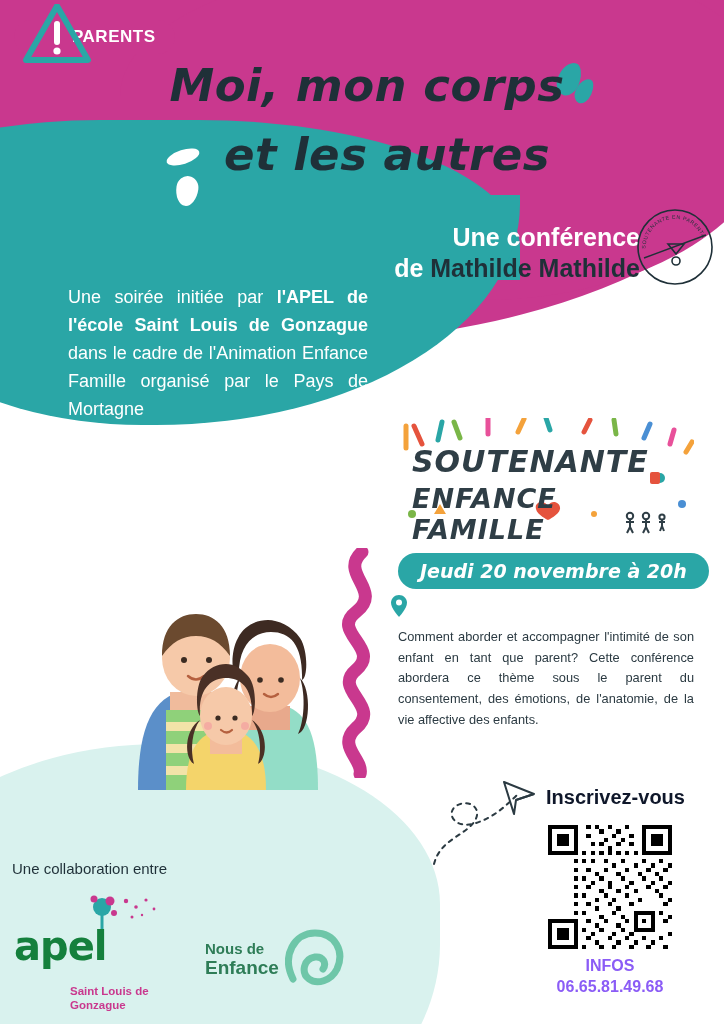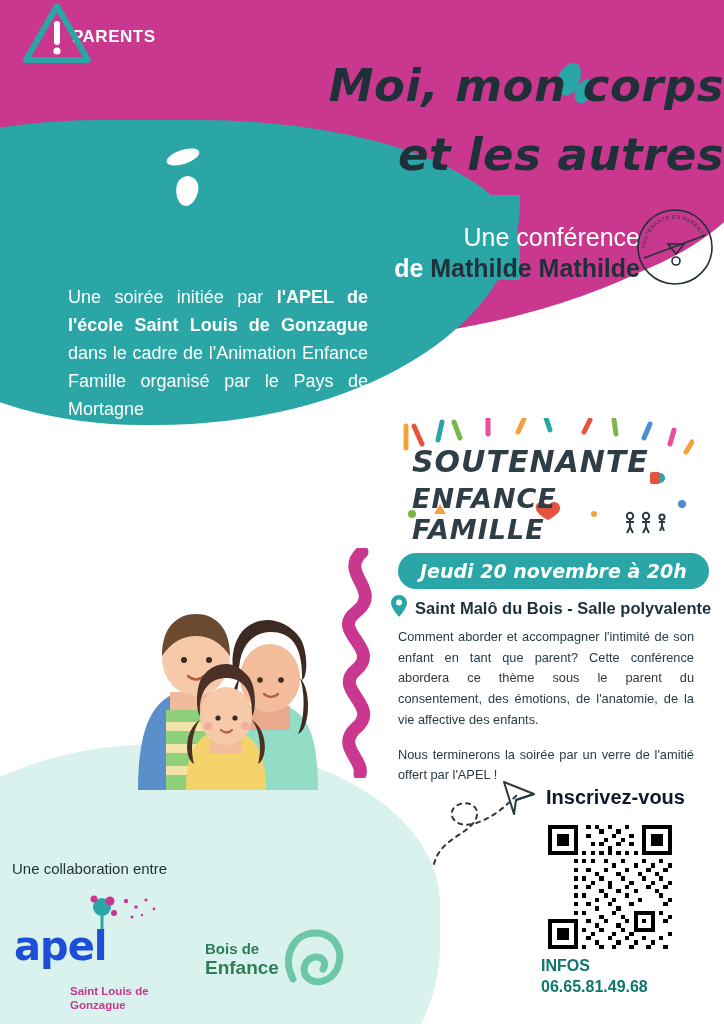--- a/index.html
+++ b/index.html
@@ -86,21 +86,20 @@
     text-align: center;
   }
   .title-l1, .title-l2 {
     color: #1f3038;
     font-family: "DejaVu Sans", sans-serif;
     font-weight: bold;
     font-style: italic;
     font-size: 45px;
     letter-spacing: .5px;
     line-height: 1.05;
-    text-align: right;
   }
   .title-l1 { padding-left: 10px; }
   .title-l2 { margin-top: 22px; padding-left: 50px; }
 
   .blob-teal-a {
     position: absolute; left: 558px; top: 62px;
     width: 22px; height: 34px; background: #2aa6a6;
     border-radius: 60% 40% 50% 50% / 60% 50% 50% 40%;
     transform: rotate(18deg);
   }
@@ -123,21 +122,21 @@
     transform: rotate(8deg);
   }
 
   
   .conf {
     position: absolute; right: 84px; top: 222px;
     text-align: right; z-index: 5;
     line-height: 1.25;
   }
   .conf .l1 {
-    color: #ffffff; font-size: 25px; font-weight: normal;
+    color: #ffffff; font-size: 25px; font-weight: bold;
   }
   .conf .l2 { font-size: 25px; font-weight: bold; color: #ffffff; }
   .conf .l2 .name { color: #1f3038; }
 
   
   .stamp {
     position: absolute; right: 10px; top: 208px;
     width: 78px; height: 78px; z-index: 6;
   }
 
@@ -215,22 +214,22 @@
     z-index: 5;
   }
   .qr {
     position: absolute; left: 541px; top: 818px;
     width: 138px; height: 138px;
     background: #ffffff; padding: 7px;
     z-index: 5;
   }
   .infos {
     position: absolute; left: 541px; top: 957px;
-    width: 138px; text-align: left; z-index: 5;
-    color: #0f766e;
+    width: 138px; text-align: center; z-index: 5;
+    color: #8b5cf6;
   }
   .infos .lbl { font-size: 16px; font-weight: bold; }
   .infos .tel { font-size: 16px; font-weight: bold; margin-top: 3px; }
 
   
   .arrow-doodle {
     position: absolute; left: 430px; top: 780px;
     width: 110px; height: 90px; z-index: 5;
   }
 
@@ -239,21 +238,21 @@
     position: absolute; left: 12px; top: 860px;
     color: #1f3038; font-size: 15px; z-index: 5;
   }
   .apel-logo {
     position: absolute; left: 14px; top: 895px;
     width: 180px; height: 110px; z-index: 5;
   }
   .apel-word {
     font-family: "DejaVu Sans", sans-serif;
     font-size: 40px; font-weight: bold;
-    color: #1d4ed8; letter-spacing: -1px;
+    color: #15803d; letter-spacing: -1px;
   }
   .apel-sub {
     color: #c9388e; font-size: 11.5px; font-weight: bold;
     line-height: 1.25; margin-left: 56px; margin-top: 1px;
   }
   .pays-logo {
     position: absolute; left: 205px; top: 925px;
     width: 175px; height: 70px; z-index: 5;
     display: flex; align-items: center; gap: 6px;
   }
@@ -412,26 +411,24 @@
 
 <div class="date-pill">Jeudi 20 novembre à 20h</div>
 
 <div class="place">
   <span>
     <svg width="18" height="24" viewBox="0 0 18 24" xmlns="http://www.w3.org/2000/svg">
       <path d="M9 1 C4.6 1 1 4.5 1 8.8 C1 14.6 9 23 9 23 S17 14.6 17 8.8 C17 4.5 13.4 1 9 1 z" fill="#2aa6a6"></path>
       <circle cx="9" cy="8.6" r="3" fill="#ffffff"></circle>
     </svg>
   </span>
-  <span class="txt">Saint Malô du Bois - Salle polyvalente</span>
 </div>
 
 <div class="body-text">
   <p>Comment aborder et accompagner l'intimité de son enfant en tant que parent? Cette conférence abordera ce thème sous le parent du consentement, des émotions, de l'anatomie, de la vie affective des enfants.</p>
-  <p>Nous terminerons la soirée par un verre de l'amitié offert par l'APEL !</p>
 </div>
 
 <div class="arrow-doodle">
   <svg width="110" height="90" viewBox="0 0 110 90" xmlns="http://www.w3.org/2000/svg">
     <path d="M4 84 C10 60 34 56 44 42 C54 28 38 18 26 26 C16 33 24 48 42 44 C60 40 74 28 88 14" fill="none" stroke="#2b3a42" stroke-width="2" stroke-dasharray="4 5" stroke-linecap="round"></path>
     <path d="M74 2 L104 14 L86 20 L84 34 z" fill="none" stroke="#2b3a42" stroke-width="2" stroke-linejoin="round"></path>
     <path d="M86 20 L104 14" fill="none" stroke="#2b3a42" stroke-width="2"></path>
   </svg>
 </div>
 
@@ -612,21 +609,21 @@
   </svg>
   <div class="apel-word" style="position:absolute;left:0;top:28px;">apel</div>
   <div class="apel-sub" style="position:absolute;left:0;top:88px;">
     <div>Saint Louis de</div>
     <div>Gonzague</div>
   </div>
 </div>
 
 <div class="pays-logo">
   <div class="pays-text">
-    <div class="p1">Bois de</div>
+    <div class="p1">Nous de</div>
     <div class="p2">Enfance</div>
   </div>
   <span>
     <svg width="62" height="58" viewBox="0 0 62 58" xmlns="http://www.w3.org/2000/svg">
       <path d="M8 50 C-4 26 10 4 30 4 C50 4 60 22 52 40 C46 52 32 56 24 50 C16 44 18 30 30 28 C38 27 42 34 38 40" fill="none" stroke="#6ec6a8" stroke-width="7" stroke-linecap="round"></path>
       <path d="M36 22 c-5 -8 -16 -4 -14 4 c1 7 14 13 14 13 s13 -6 14 -13 c1 -8 -10 -12 -14 -4 z" fill="#2e7d57" opacity=".0"></path>
     </svg>
   </span>
 </div>
 

